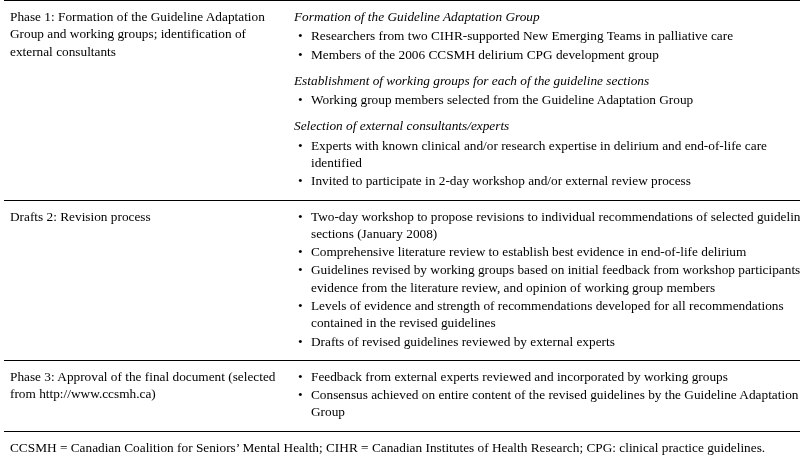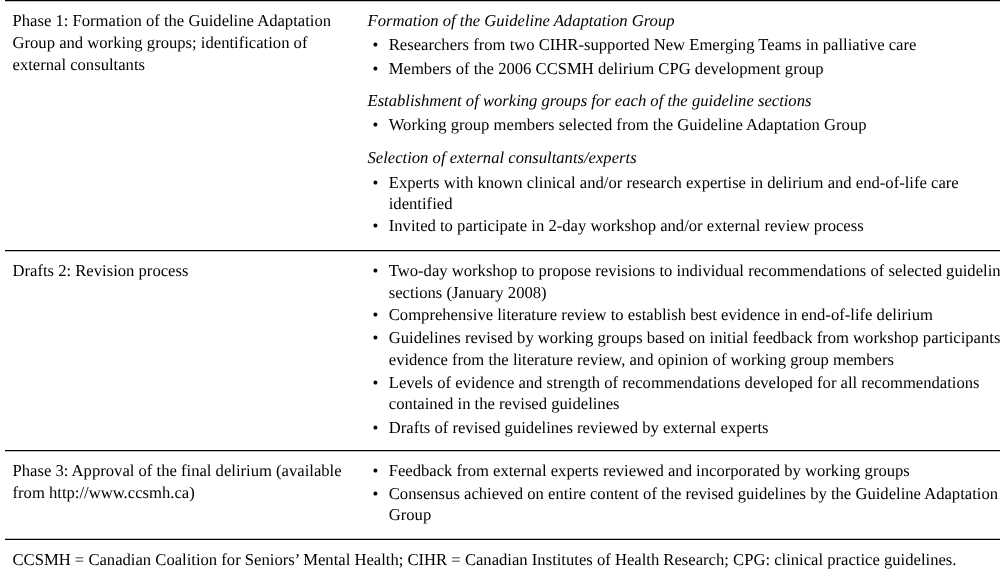--- a/index.html
+++ b/index.html
@@ -118,21 +118,21 @@
             <li>Comprehensive literature review to establish best evidence in end-of-life delirium</li>
             <li>Guidelines revised by working groups based on initial feedback from workshop participants, evidence from the literature review, and opinion of working group members</li>
             <li>Levels of evidence and strength of recommendations developed for all recommendations contained in the revised guidelines</li>
             <li>Drafts of revised guidelines reviewed by external experts</li>
           </ul>
         </td>
       </tr>
 
       <tr class="rule-thin">
         <td class="col-left">
-          <div class="phase-label">Phase 3: Approval of the final delirium (available from http://www.ccsmh.ca)</div>
+          <div class="phase-label">Phase 3: Approval of the final document (selected from http://www.ccsmh.ca)</div>
         </td>
         <td class="col-right">
           <ul class="bullets">
             <li>Feedback from external experts reviewed and incorporated by working groups</li>
             <li>Consensus achieved on entire content of the revised guidelines by the Guideline Adaptation Group</li>
           </ul>
         </td>
       </tr>
 
       <tr class="footnote-row rule-thin">

